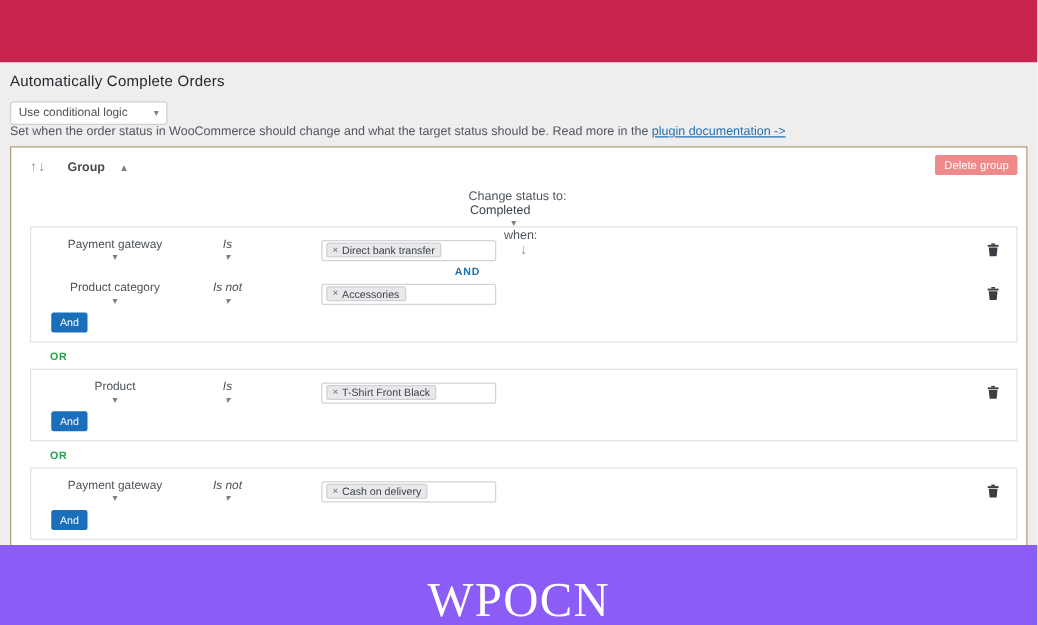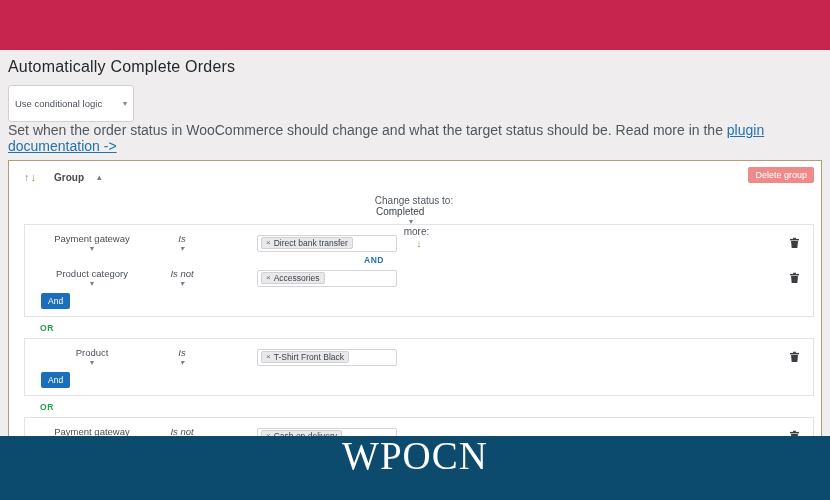--- a/index.html
+++ b/index.html
@@ -19,80 +19,80 @@
 
   
   .band-top {
     position: absolute; left: 0; top: 0;
     width: 830px; height: 50px;
     background: #c7244e;
   }
   .band-bottom {
     position: absolute; left: 0; bottom: 0;
     width: 830px; height: 64px;
-    background: #0c4a6e;
-    display: flex; align-items: flex-start; justify-content: center;
+    background: #8b5cf6;
+    display: flex; align-items: flex-end; justify-content: center;
   }
   .wordmark {
     font-family: "Liberation Serif", serif;
     color: #ffffff;
     font-size: 39px;
     letter-spacing: 1px;
     line-height: 1;
     font-weight: 400;
   }
 
   
   .content {
     position: absolute; left: 0; top: 50px;
     width: 830px; height: 386px;
     background: #efedee;
     padding: 6px 8px 0 8px;
   }
 
   h1.page-title {
     font-family: "Liberation Sans", sans-serif;
-    font-size: 16px;
+    font-size: 12px;
     font-weight: 400;
     color: #23282d;
     margin: 2px 0 9px 0;
     letter-spacing: .2px;
   }
 
   .field-label {
     font-size: 10px;
     color: #50575e;
     margin-bottom: 5px;
   }
 
   .select-box {
     display: inline-flex;
     align-items: center;
     justify-content: space-between;
     width: 126px;
-    height: 37px;
+    height: 19px;
     background: #fff;
     border: 1px solid #cfcfd4;
     border-radius: 3px;
     padding: 0 6px;
     font-size: 9.5px;
     color: #4b5159;
     cursor: pointer;
   }
   .select-box .chev { font-size: 8px; color: #7b7f86; margin-left: 6px; }
 
   h2.section-title {
     font-size: 11.5px;
     font-weight: bold;
     color: #23282d;
     margin: 10px 0 5px 0;
   }
 
   .section-desc {
-    font-size: 14px;
+    font-size: 10px;
     color: #50575e;
     margin-bottom: 6px;
   }
   .section-desc a {
     color: #2271b1;
     text-decoration: underline;
   }
 
   
   .group-panel {
@@ -297,21 +297,21 @@
         <span class="order-arrows">↑↓</span>
         <span class="group-label">Group</span>
         <span class="collapse-chev">▴</span>
         <button class="delete-group-btn">Delete group</button>
       </div>
 
       <div class="status-row">
         <span class="lbl">Change status to:</span>
         <span class="status-value">Completed</span>
         <span class="chev">▾</span>
-        <span class="when-lbl">more:</span>
+        <span class="when-lbl">when:</span>
         <span class="when-arrow">↓</span>
       </div>
 
       
       <div class="subgroup">
         <div class="cond-row">
           <div class="cond-select field">
             <span>Payment gateway</span>
             <span class="chev">▾</span>
           </div>

